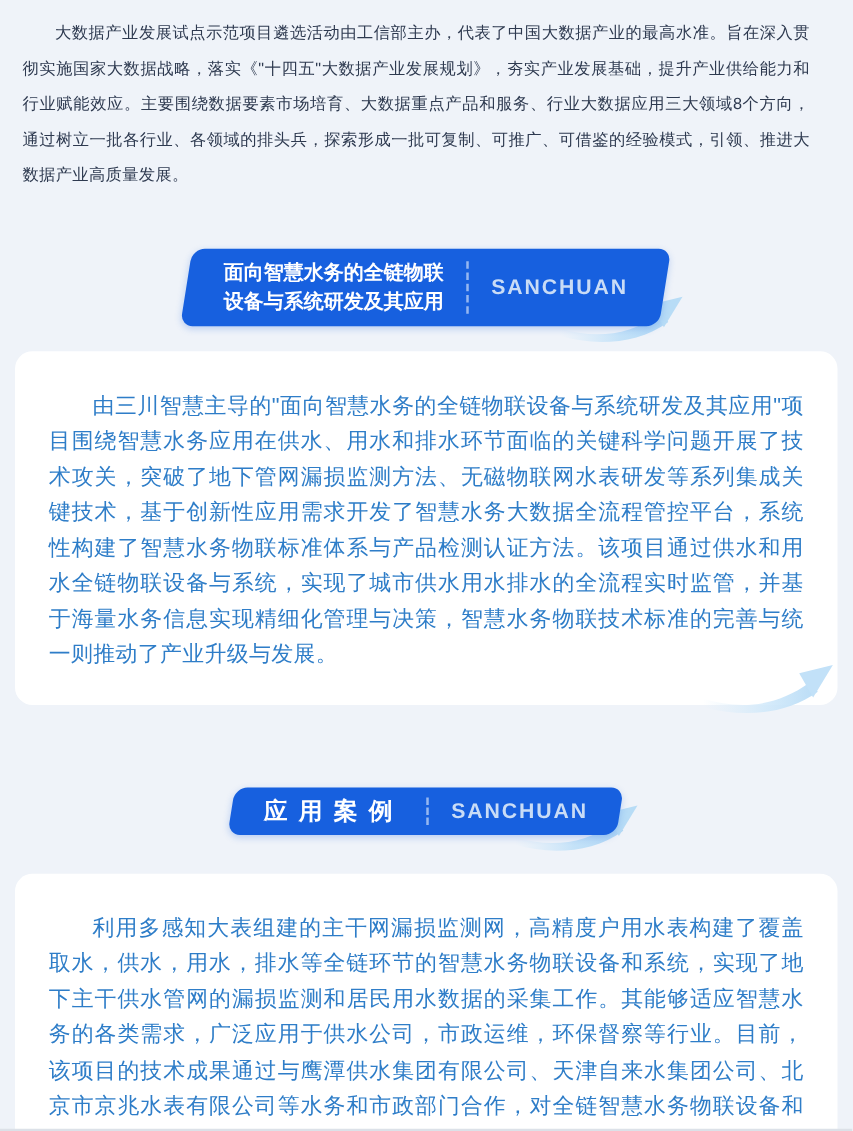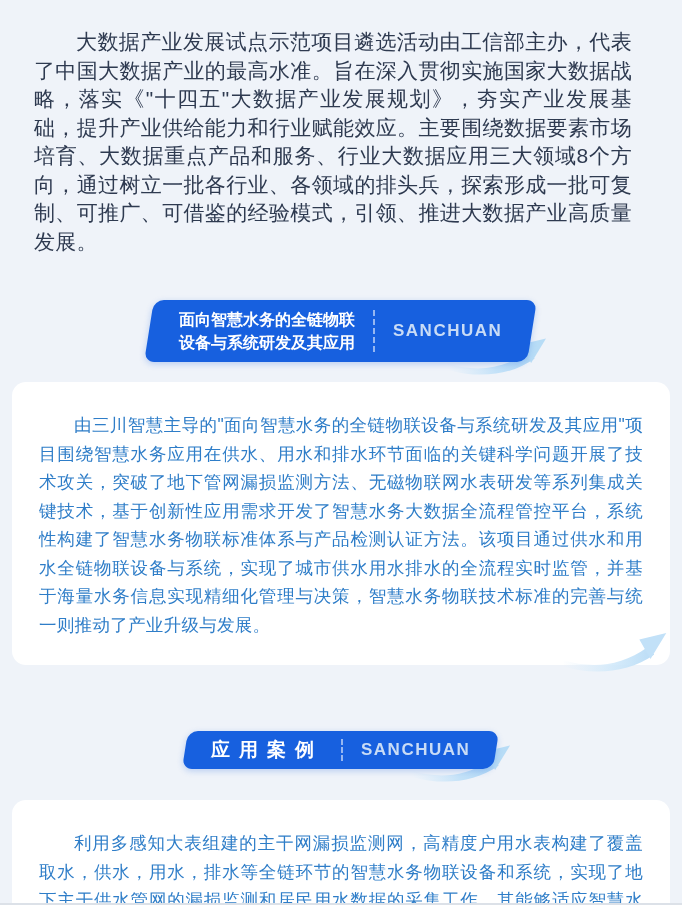--- a/index.html
+++ b/index.html
@@ -4,24 +4,24 @@
 <style>
   html,body{margin:0;padding:0;}
   body{
     width:682px;height:905px;
     background:#eff3f9;
     font-family:"Liberation Sans","DejaVu Sans",sans-serif;
     position:relative;
     overflow:hidden;
   }
   .intro{
-    margin:16px;
+    margin:0;
     padding:12px 34px 0 18px;
     color:#2e3a50;
-    font-size:21px;
+    font-size:13px;
     line-height:28.5px;
     letter-spacing:0.3px;
     text-indent:2em;
     text-align:justify;
   }
   
   .banner-row{
     display:flex;
     justify-content:center;
     position:relative;

